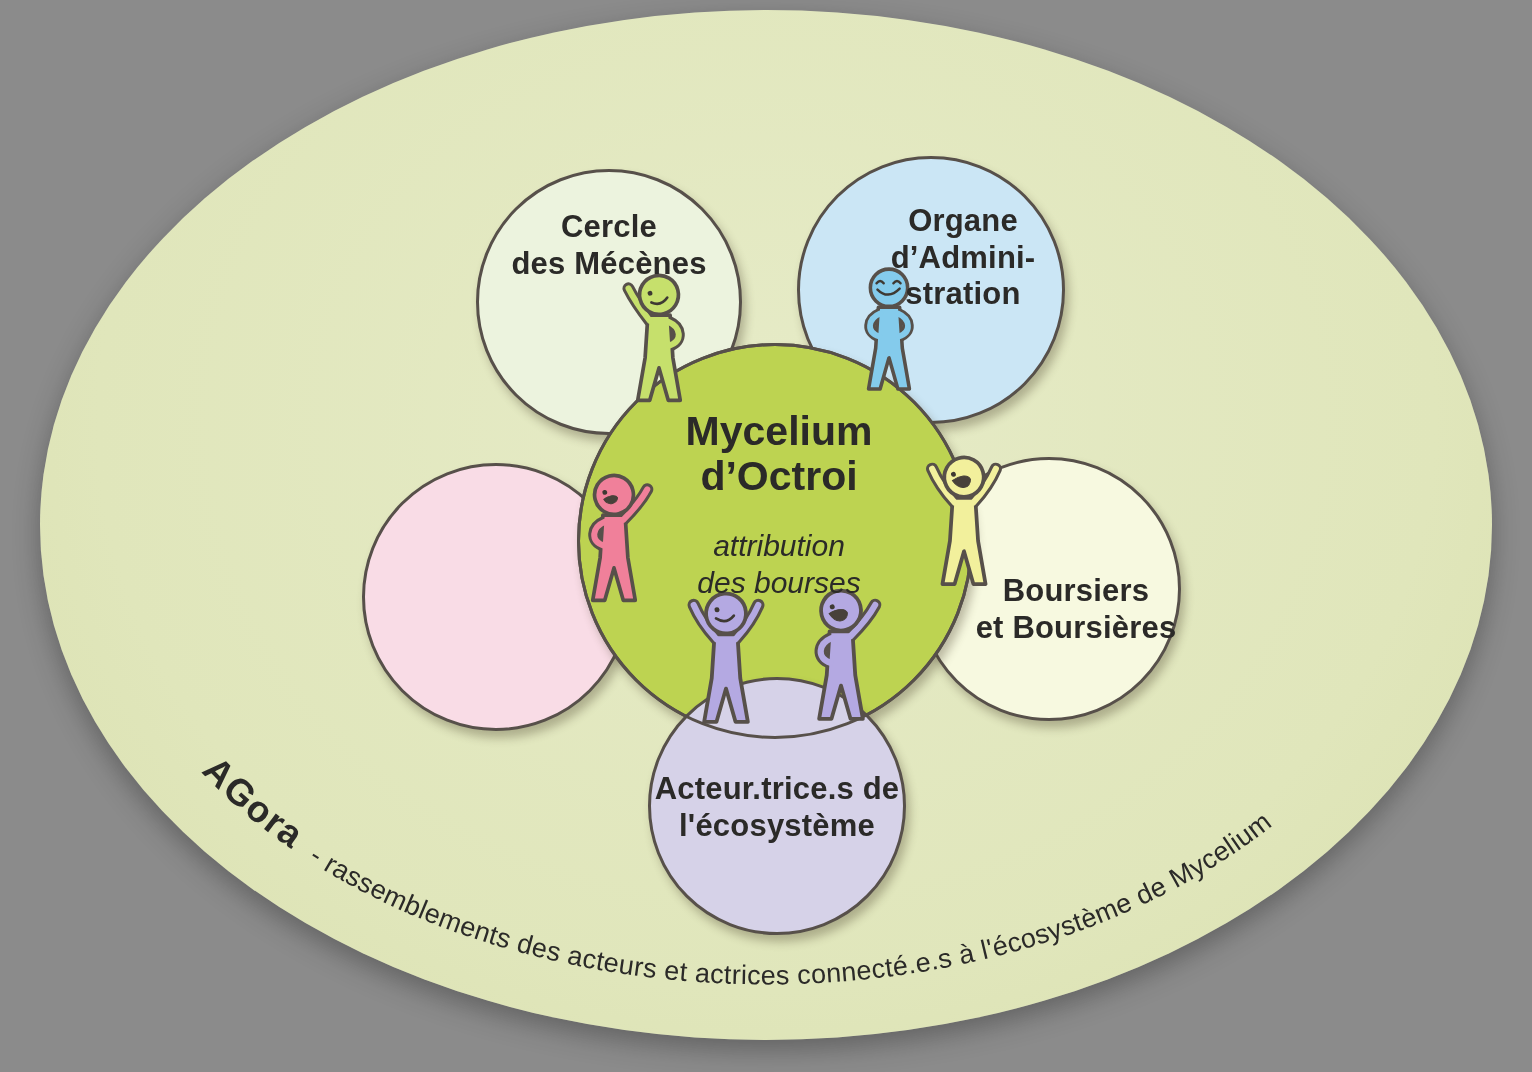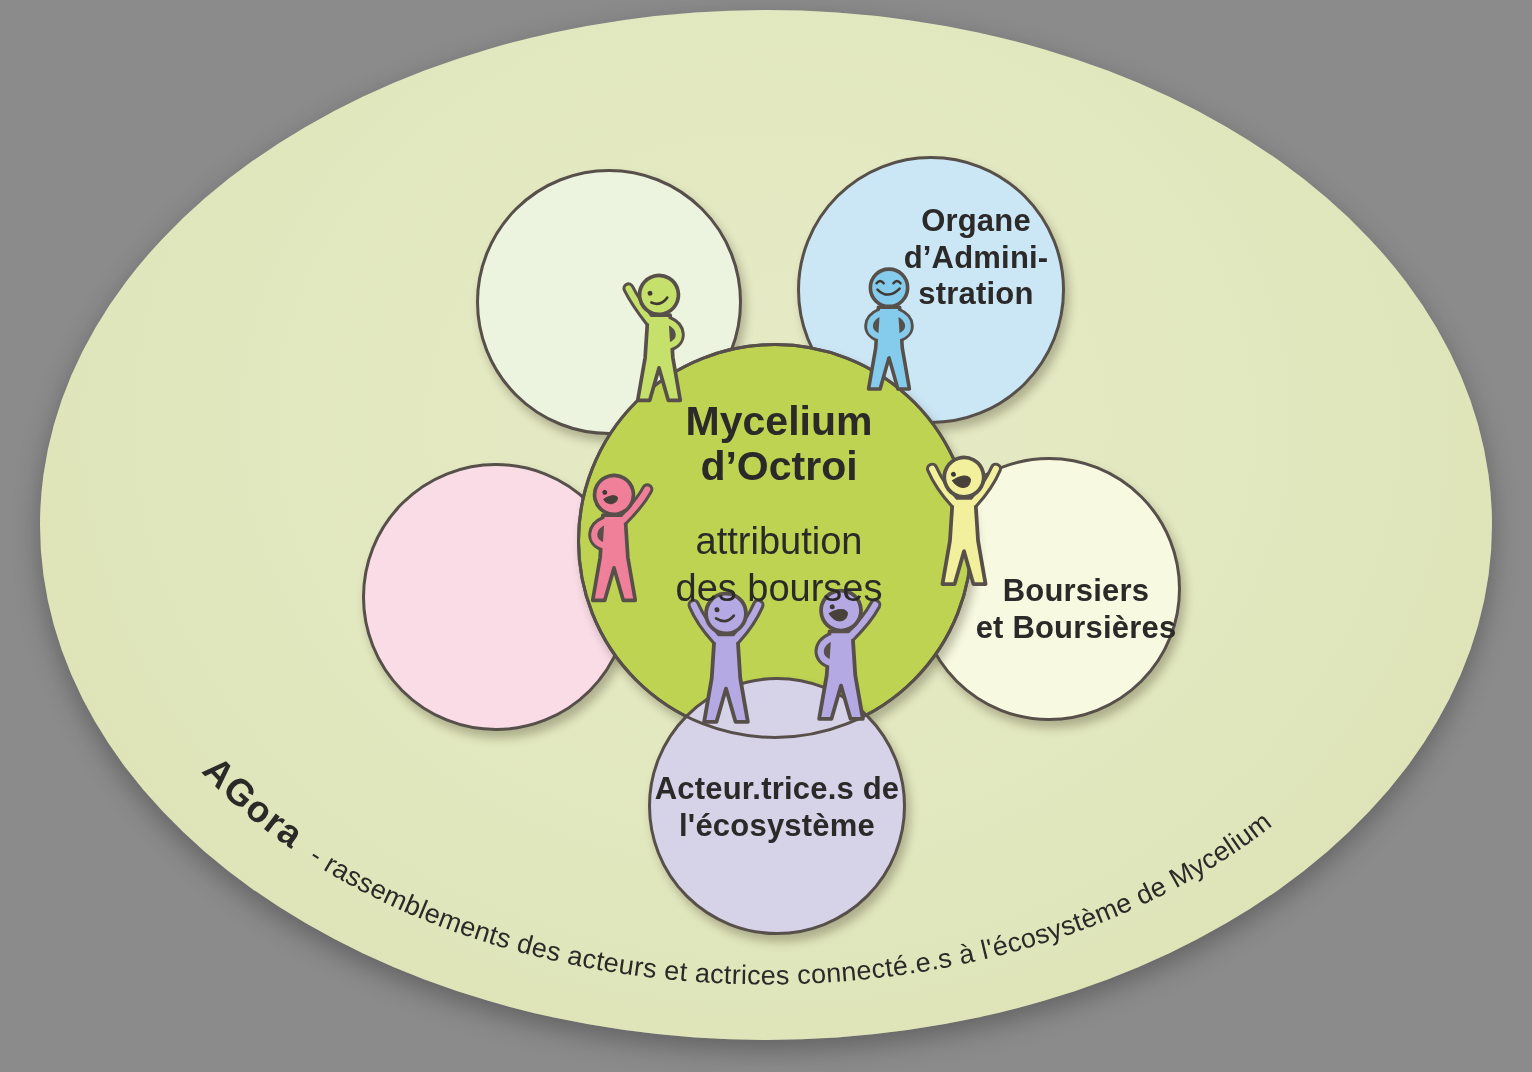--- a/index.html
+++ b/index.html
@@ -21,27 +21,27 @@
   .c-center    {left:577px;top:343px;width:396px;height:396px;background:#bdd351;z-index:4;}
   .c-acteurs   {left:648px;top:677px;width:258px;height:258px;background:#d6d2e8;z-index:5;}
   .c-center-ring{left:577px;top:343px;width:396px;height:396px;background:transparent;z-index:6;
     box-shadow:none;pointer-events:none;}
 
   
   .lbl{position:absolute;transform:translate(-50%,-50%);text-align:center;white-space:pre-line;
     color:#2b2a28;font-weight:700;z-index:8;}
   .lbl-circle{font-size:31px;line-height:1.18;letter-spacing:.2px;}
   .lbl-mecenes  {left:609px;top:246px;}
-  .lbl-admin    {left:963px;top:258px;margin-left:13px;}
+  .lbl-admin    {left:963px;top:258px;}
   .lbl-coeur    {left:476px;top:602px;}
   .lbl-boursiers{left:1076px;top:610px;}
   .lbl-acteurs  {left:777px;top:808px;}
   .lbl-center   {left:779px;top:505px;font-weight:400;}
   .center-title {font-size:41px;line-height:1.1;font-weight:700;white-space:pre-line;}
-  .center-sub   {font-size:38px;line-height:1.22;margin-top:11px;white-space:pre-line;}
+  .center-sub   {font-size:30px;line-height:1.22;margin-top:11px;white-space:pre-line;font-style:italic;}
 
   
   .curve-svg{position:absolute;left:0;top:0;z-index:2;}
   .agora-text{fill:#2b2a28;font-family:"Liberation Sans",sans-serif;}
   .agora-bold{font-weight:700;font-size:37px;letter-spacing:1.5px;}
   .agora-rest{font-size:27px;letter-spacing:.3px;}
 
   
   .fig{position:absolute;z-index:7;}
   .fig svg{width:100%;height:100%;overflow:visible;display:block;}
@@ -73,20 +73,22 @@
 
   <div class="circle c-mecenes"></div>
   <div class="circle c-admin"></div>
   <div class="circle c-coeur"></div>
   <div class="circle c-boursiers"></div>
 
   <div class="circle c-center"></div>
   <div class="circle c-acteurs"></div>
   <div class="circle c-center-ring"></div>
 
+  <div class="lbl lbl-circle lbl-mecenes">Cercle
+des Mécènes</div>
   <div class="lbl lbl-circle lbl-admin">Organe
 d’Admini-
 stration</div>
   <div class="lbl lbl-circle lbl-boursiers">Boursiers
 et Boursières</div>
   <div class="lbl lbl-circle lbl-acteurs">Acteur.trice.s de
 l'écosystème</div>
 
   <div class="lbl lbl-center">
     <div class="center-title">Mycelium

